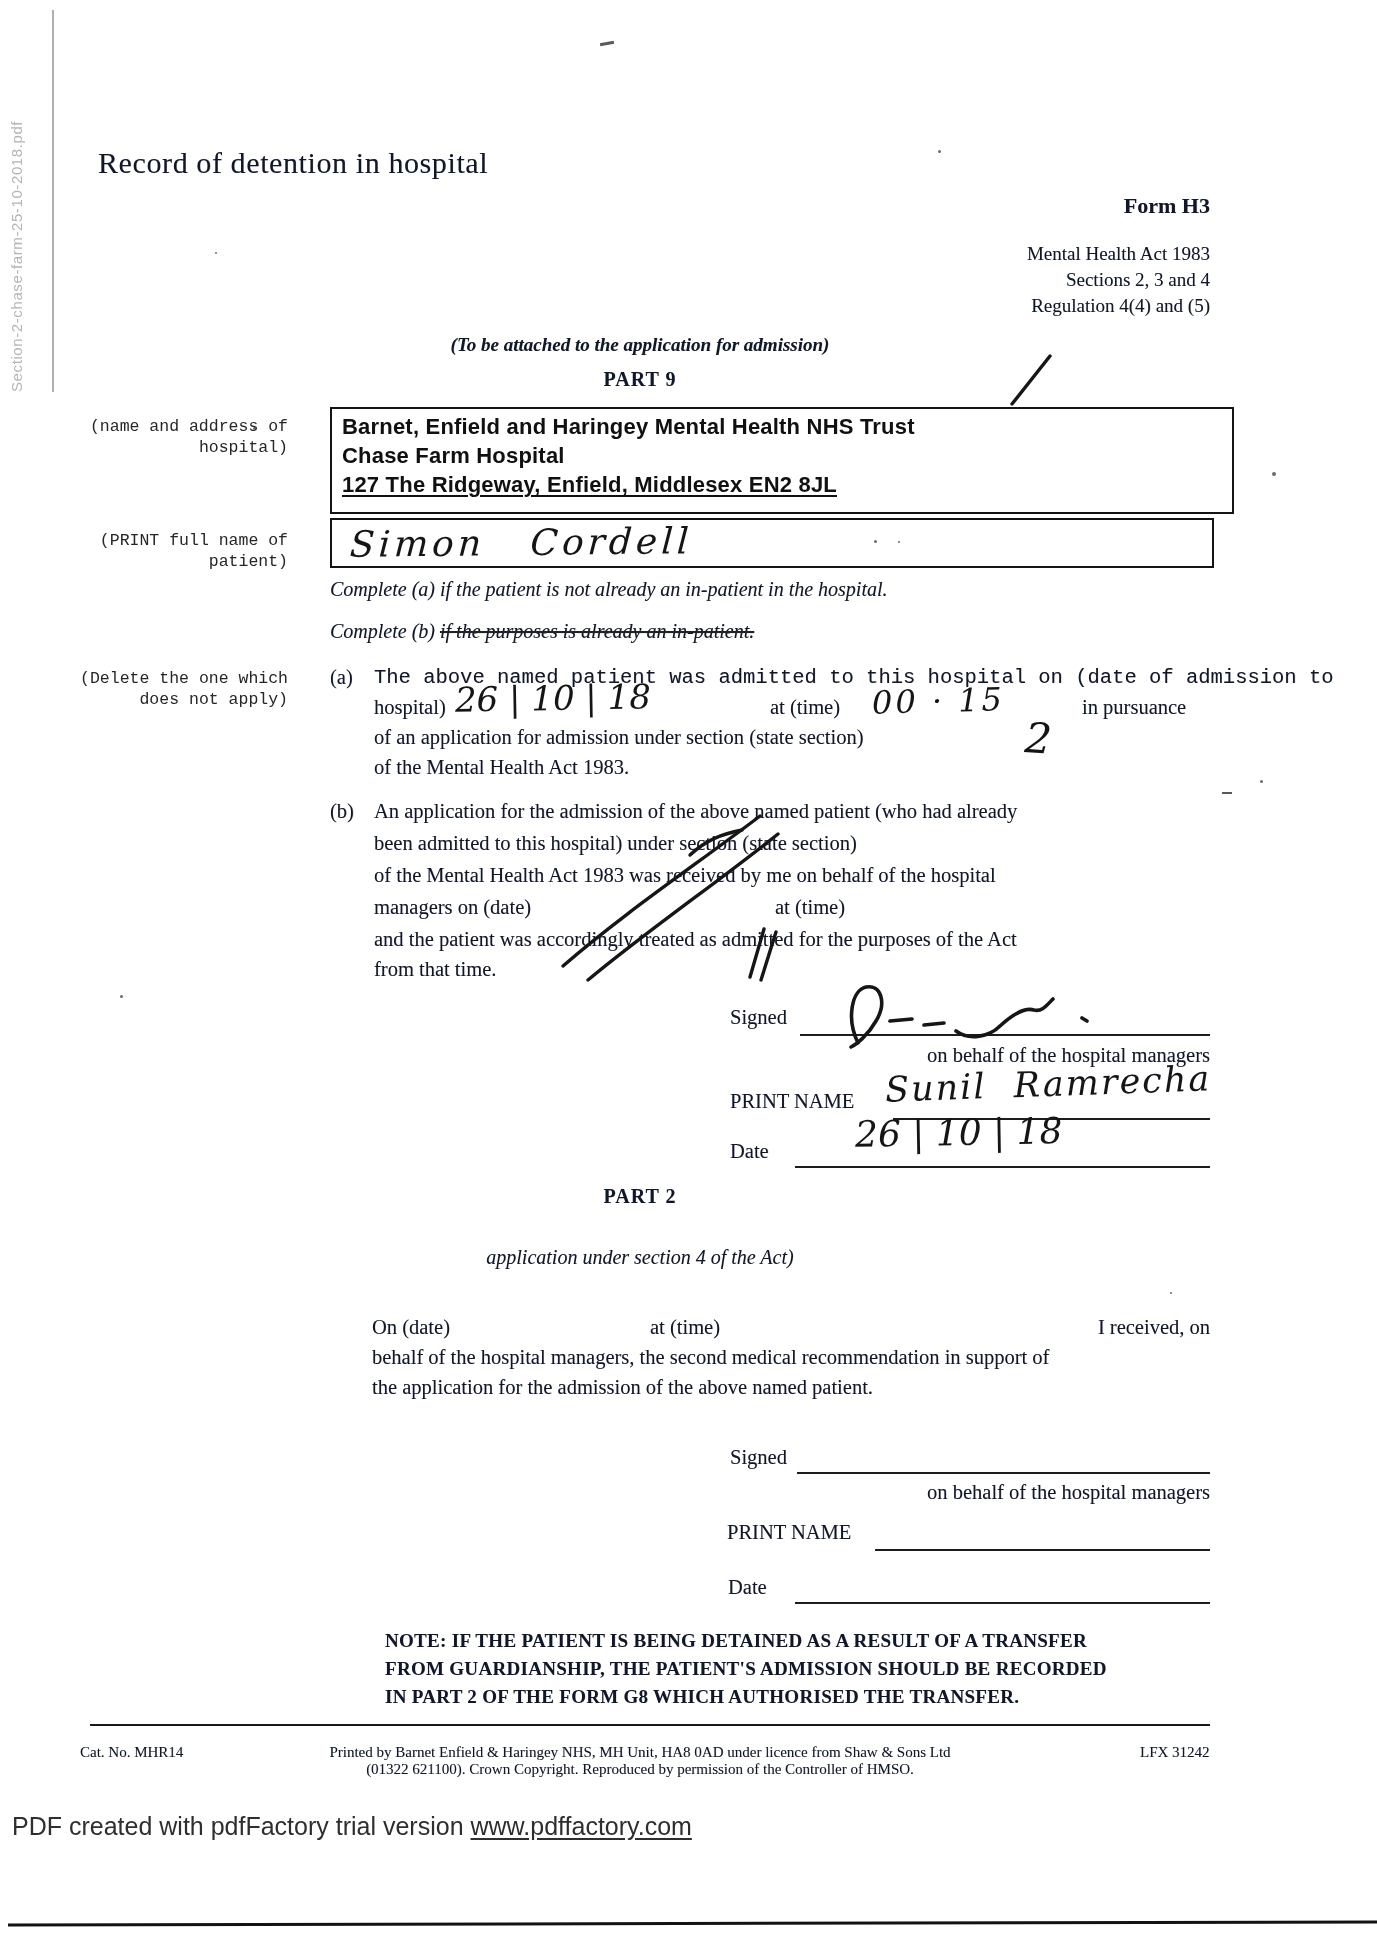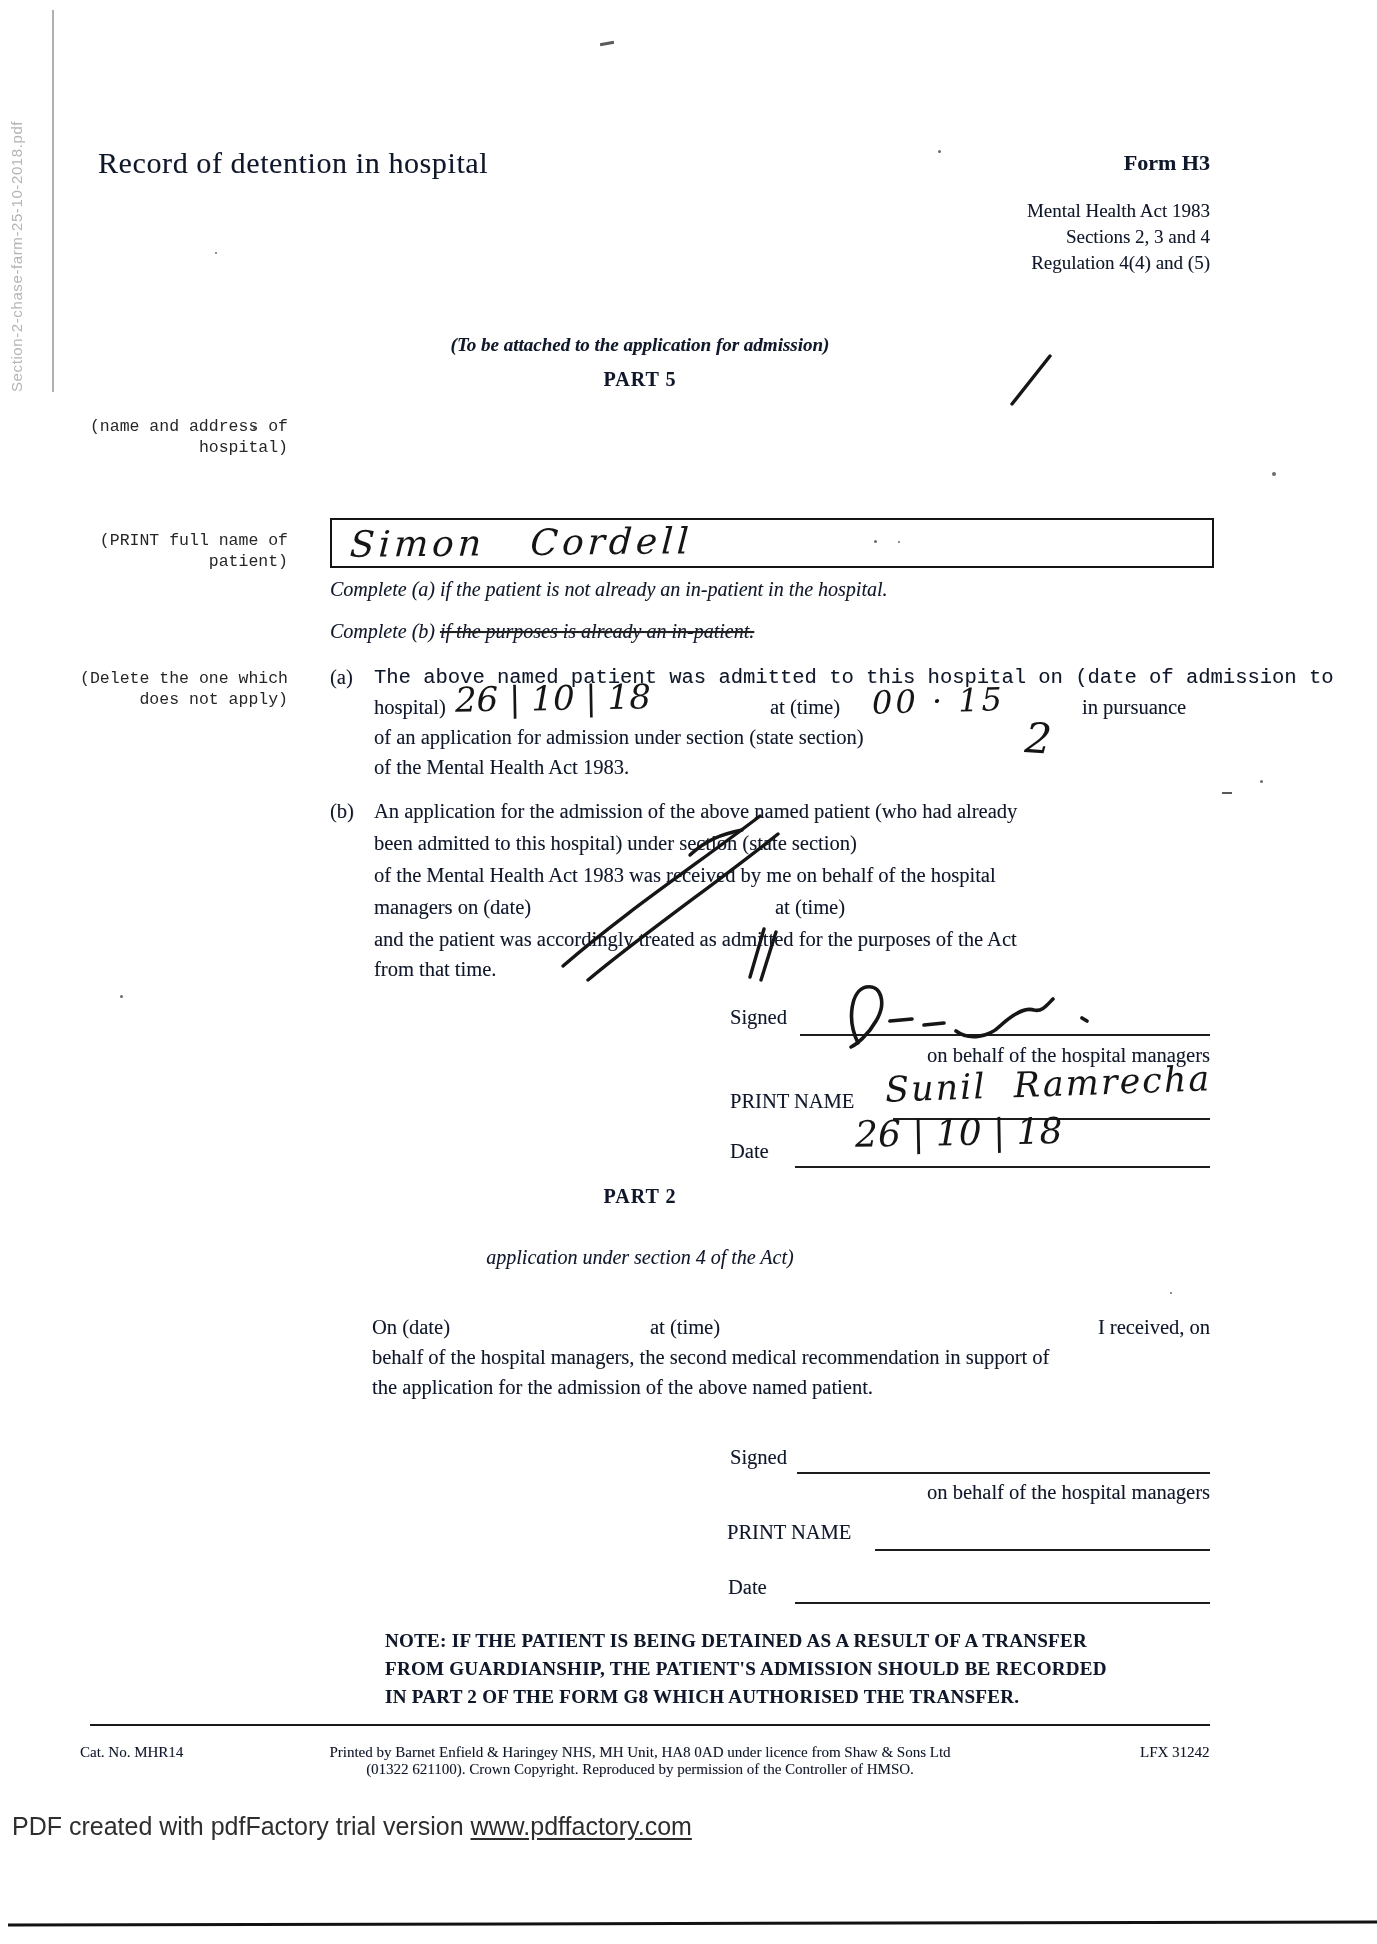--- a/index.html
+++ b/index.html
@@ -5,21 +5,21 @@
   html,body{margin:0;padding:0;background:#e8e8e8;}
   .page{
     position:relative;width:1377px;height:1944px;background:#ffffff;
     overflow:hidden;font-family:"Liberation Serif", serif;color:#1c1c1c;
     margin:0 auto;
   }
   .abs{position:absolute;}
   .serif{font-family:"Liberation Serif", serif;}
   .ink{color:#0f172a;text-shadow:0.3px 0.3px 0 rgba(20,20,20,0.28);}
   .title{font-size:30px;letter-spacing:0.6px;}
-  .hdr-right{text-align:right;}
+  .hdr-right{text-align:right;margin-top:43px;}
   .form-code{font-size:22px;font-weight:700;}
   .hdr-line{font-size:19px;line-height:26px;}
   .center-band{left:70px;width:1140px;text-align:center;}
   .attach-note{font-size:19px;font-weight:700;font-style:italic;}
   .part-heading{font-size:20px;font-weight:700;letter-spacing:1px;}
   .side-label{font-family:Liberation Mono, monospace;font-size:16.5px;line-height:21px;
     text-align:right;color:#262626;}
   .box{border:2.5px solid #141414;background:#fff;}
   .stamp{font-family:"Liberation Sans", sans-serif;font-weight:700;font-size:22px;
     line-height:29px;color:#101010;letter-spacing:0.2px;}
@@ -51,23 +51,28 @@
 
   <div class="abs hdr-right" style="left:810px;top:150px;width:400px;">
     <div class="serif ink form-code">Form H3</div>
     <div style="height:22px;"></div>
     <div class="serif ink hdr-line">Mental Health Act 1983</div>
     <div class="serif ink hdr-line">Sections 2, 3 and 4</div>
     <div class="serif ink hdr-line">Regulation 4(4) and (5)</div>
   </div>
 
   <div class="abs center-band serif ink attach-note" style="top:334px;">(To be attached to the application for admission)</div>
-  <div class="abs center-band serif ink part-heading" style="top:368px;">PART 5</div>
+  <div class="abs center-band serif ink part-heading" style="top:368px;">PART 9</div>
 
   <div class="abs side-label" style="left:60px;top:416px;width:228px;">(name and address of hospital)</div>
+  <div class="abs box" style="left:330px;top:407px;width:880px;height:97px;padding:3px 10px;">
+    <div class="stamp">Barnet, Enfield and Haringey Mental Health NHS Trust</div>
+    <div class="stamp">Chase Farm Hospital</div>
+    <div class="stamp"><span class="u">127 The Ridgeway, Enfield, Middlesex EN2 8JL</span></div>
+  </div>
 
   <div class="abs side-label" style="left:40px;top:530px;width:248px;">(PRINT full name of patient)</div>
   <div class="abs box" style="left:330px;top:518px;width:880px;height:46px;">
     <div class="hw" style="position:absolute;left:18px;top:2px;font-size:36px;letter-spacing:4px;word-spacing:30px;transform:rotate(-0.6deg) skewX(-4deg);">Simon Cordell</div>
   </div>
 
   <div class="abs serif ink italic-line" style="left:330px;top:578px;">Complete (a) if the patient is not already an in-patient in the hospital.</div>
   <div class="abs serif ink italic-line" style="left:330px;top:620px;">
     <span>Complete (b) </span><span class="struck">if the purposes is already an in-patient.</span>
   </div>

